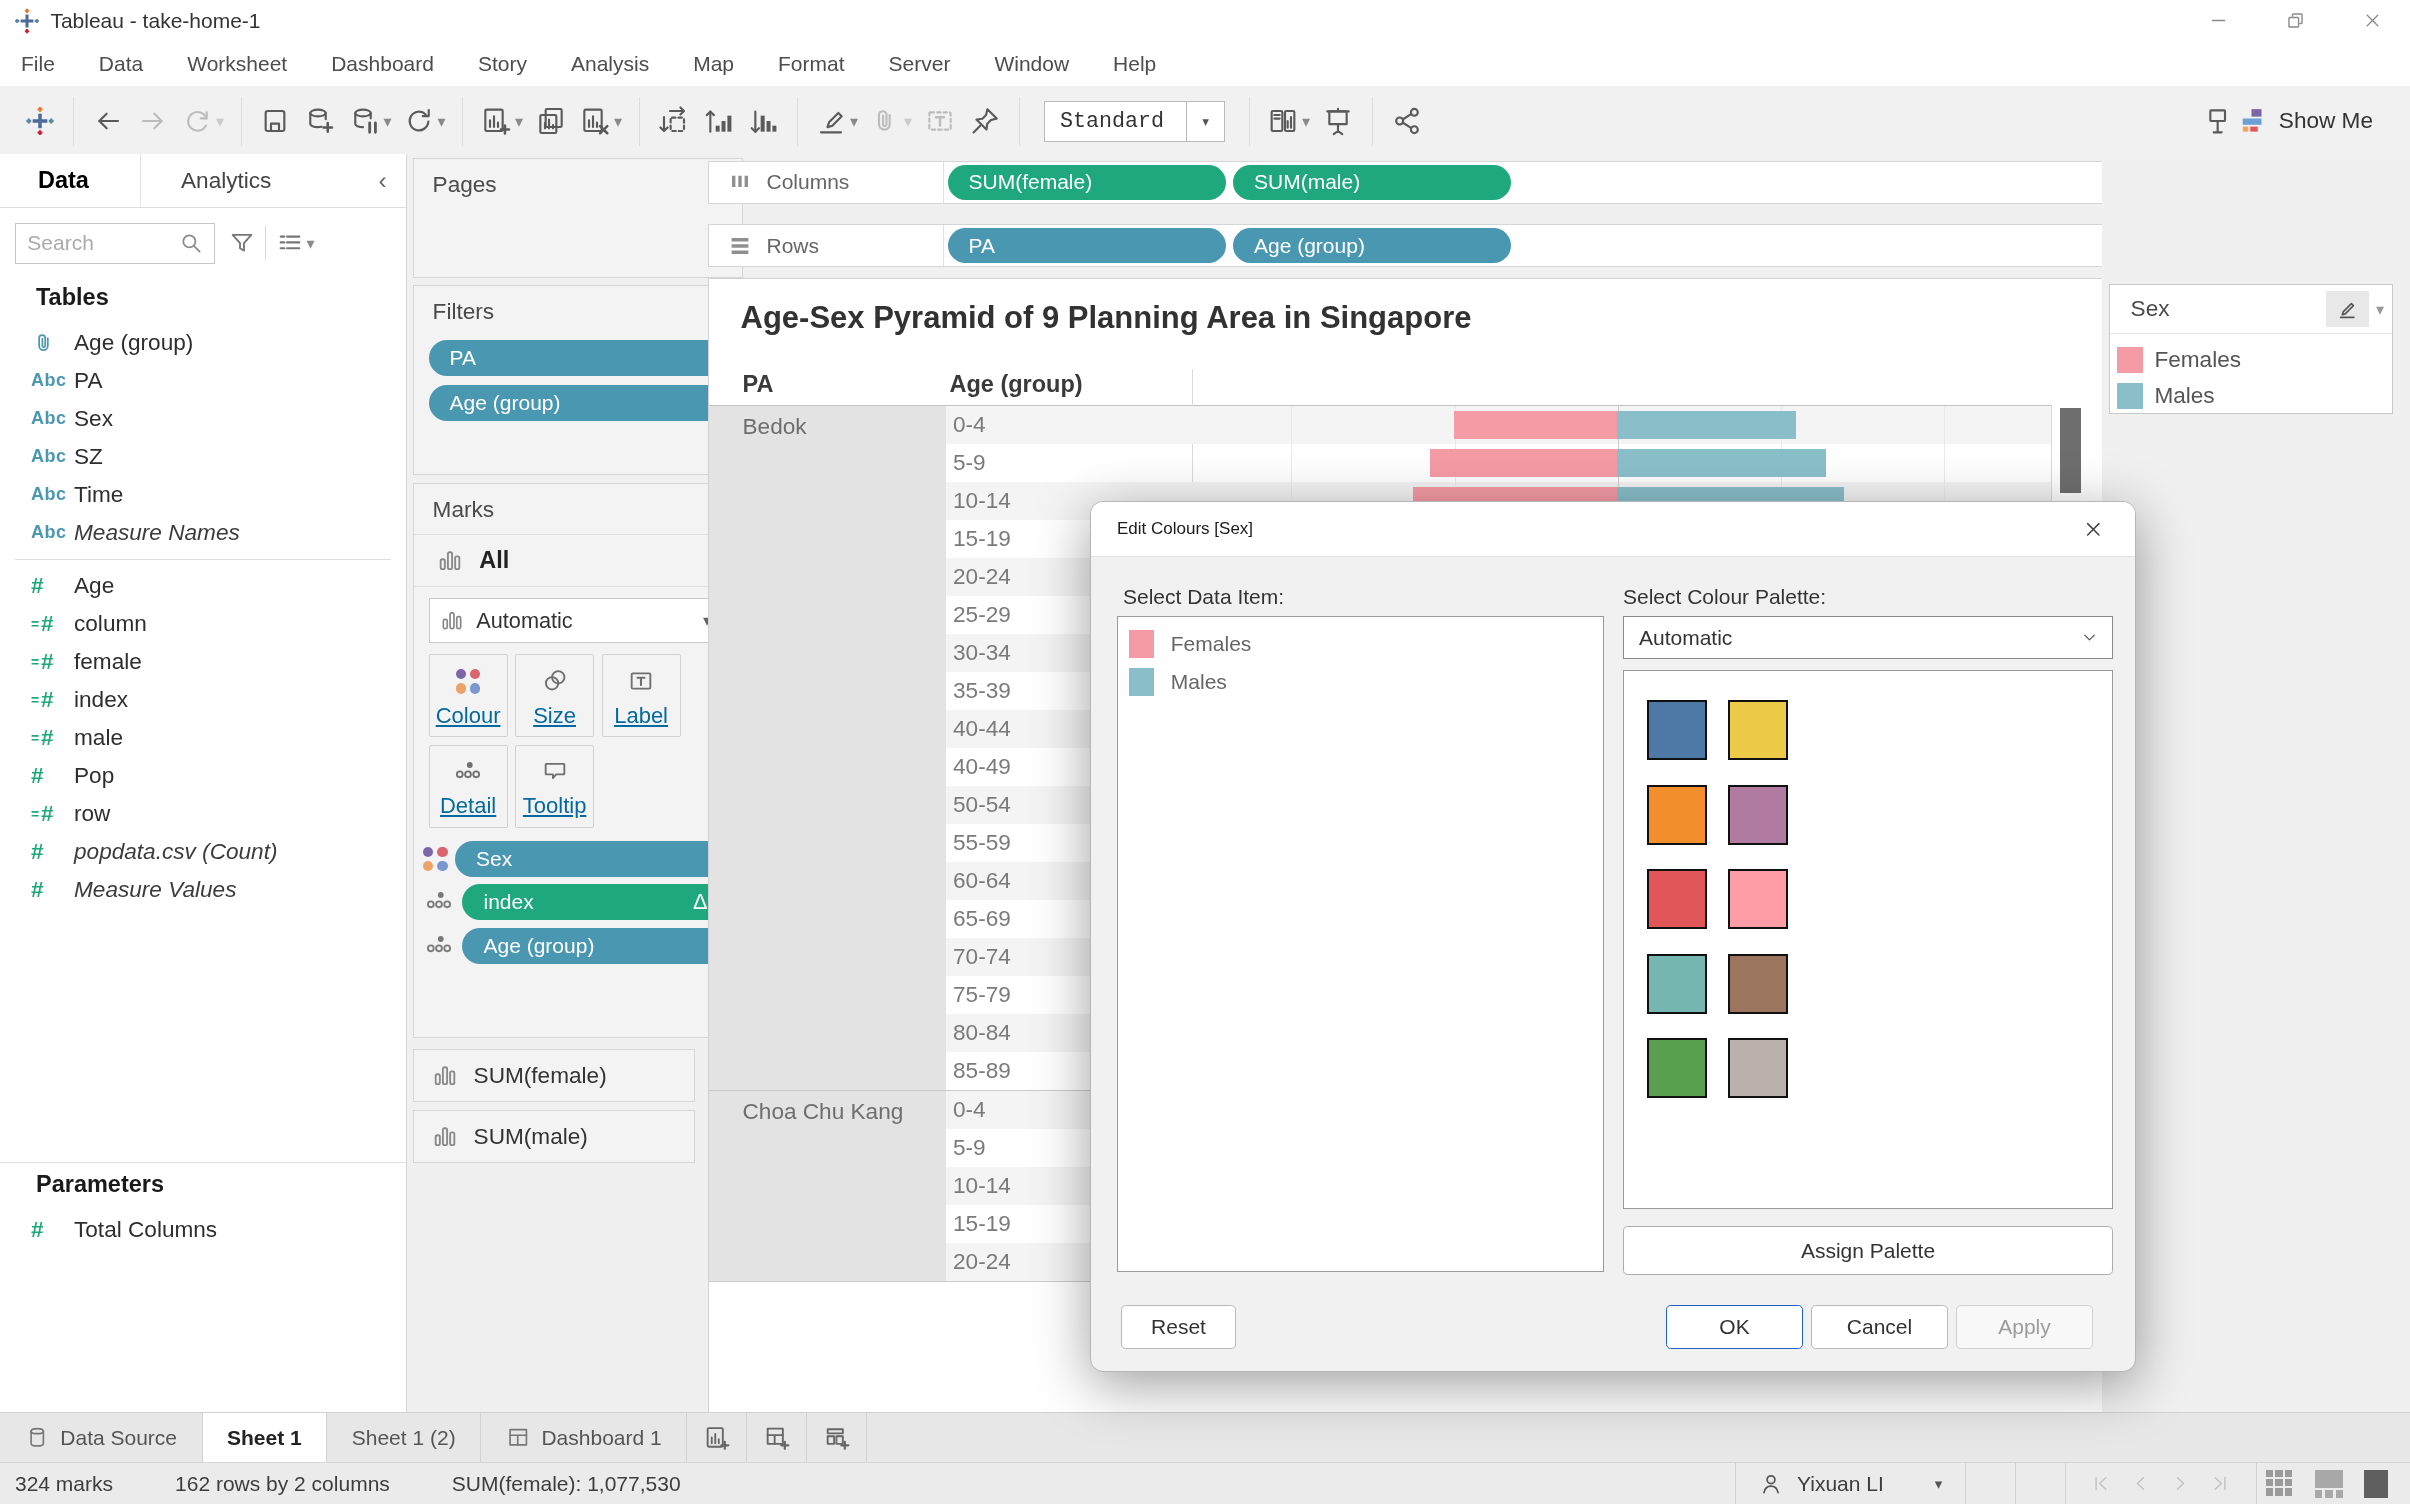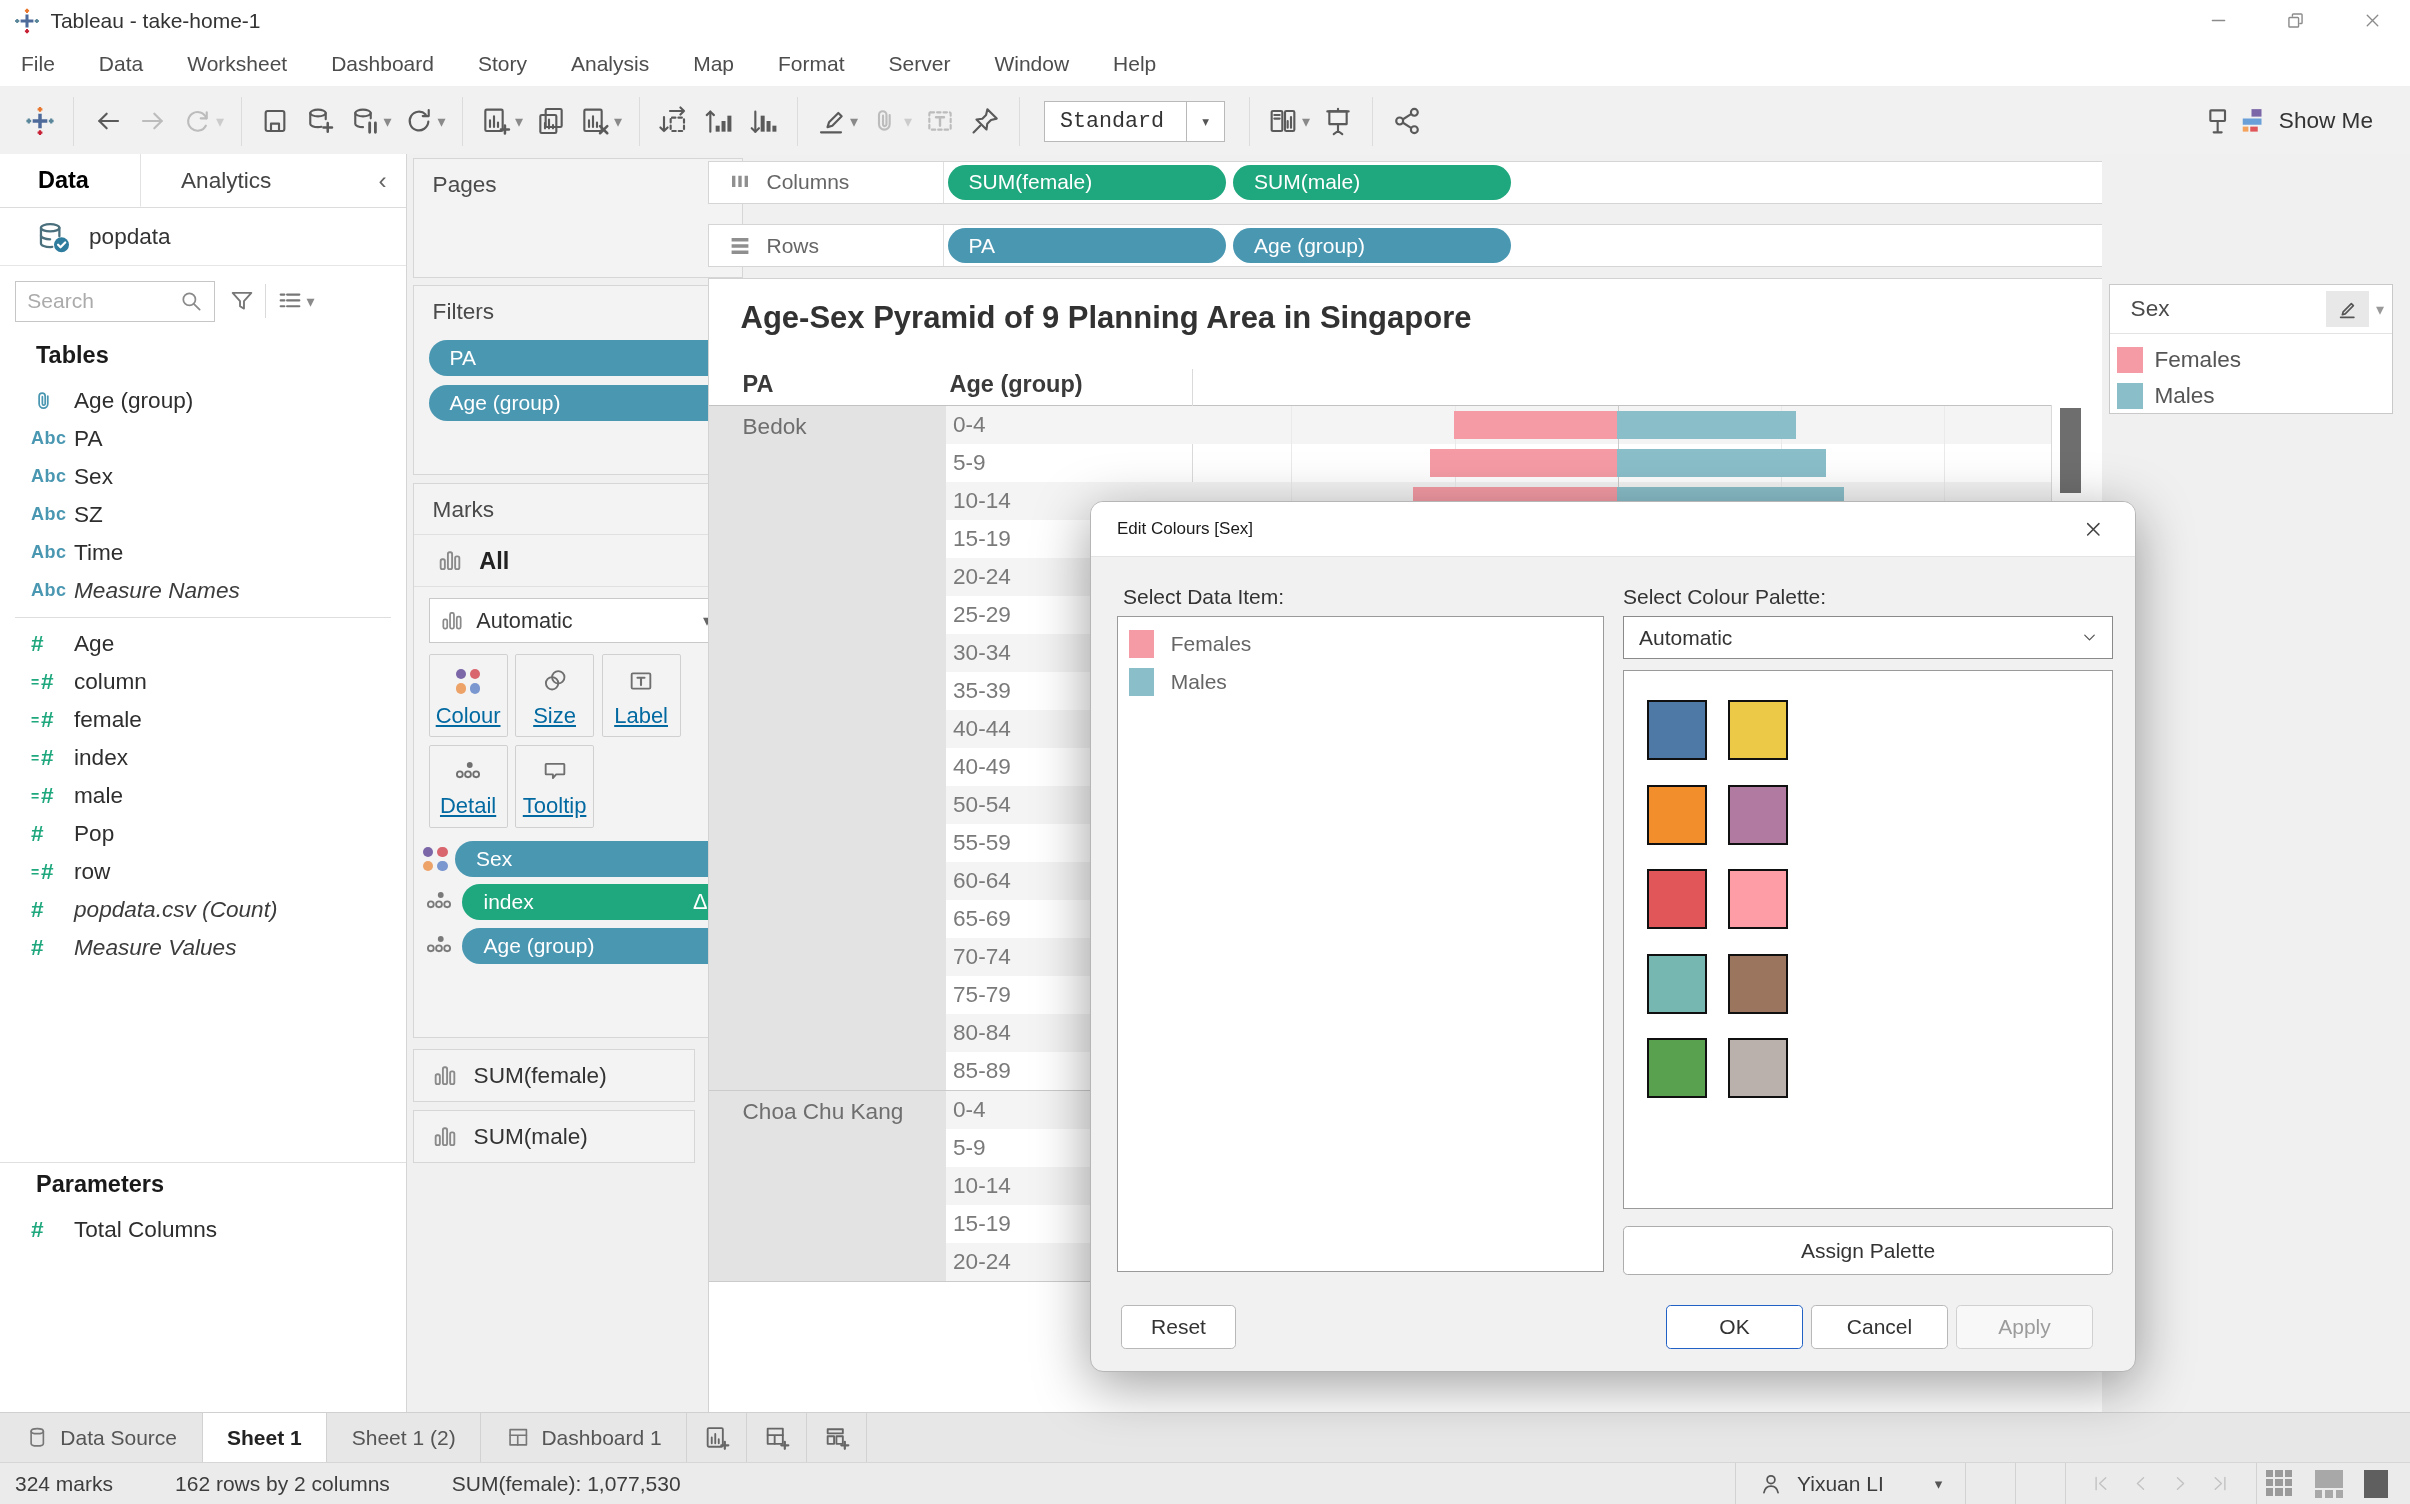--- a/index.html
+++ b/index.html
@@ -73,21 +73,21 @@
   .card { position:absolute; left:5.6px; width:330px; background:#f3f3f3; border:0.9px solid #d6d6d6; }
   .card-label { font-size:22.6px; color:#4a4a4a; padding:13px 0 0 19px; }
   #card-pages { top:3.8px; height:120px; }
   #card-filters { top:131px; height:190px; }
   #card-marks { top:329px; height:555px; }
   .filters-pills { padding:15px 13px 0 15px; display:flex; flex-direction:column; gap:8.5px; }
   .pill { height:36px; border-radius:18px; color:#fff; font-size:21px; display:flex; align-items:center; padding:0 21px; white-space:nowrap; }
   .pill.blue { background:#4a97b2; }
   .pill.green { background:#1fa77d; }
   .marks-head { border-bottom:0.9px solid #e0e0e0; padding-bottom:11.3px; }
-  .all-row { display:flex; align-items:flex-end; gap:15px; padding:11.3px 0 11.3px 22.6px; border-bottom:0.9px solid #e0e0e0; }
+  .all-row { display:flex; align-items:center; gap:15px; padding:11.3px 0 11.3px 22.6px; border-bottom:0.9px solid #e0e0e0; }
   .all-row .ic { width:28px; height:28px; color:#8a8a8a; }
   .all-label { font-size:23.5px; font-weight:bold; color:#222; }
   .type-select { margin:11.3px 13px 9.4px 15px; height:45px; background:#fff; border:0.9px solid #c9c9c9; display:flex; align-items:center; }
   .type-select .ic { width:26px; height:26px; color:#8a8a8a; margin:0 11.3px 0 9.4px; }
   .type-select .lbl { flex:1; font-size:21.7px; color:#333; }
   .type-select .cbox { width:41px; align-self:stretch; display:flex; align-items:center; justify-content:center; color:#666; font-size:16px; }
   .mark-btns { padding:1.9px 13px 0 15px; display:flex; flex-wrap:wrap; gap:7.5px; }
   .mbtn { width:79px; height:83px; border:0.9px solid #d0d0d0; border-radius:1.9px; display:flex; flex-direction:column; align-items:center; justify-content:flex-end; padding-bottom:7.5px; }
   .mbtn .ic { width:28px; height:28px; color:#6f6f6f; margin-bottom:7.5px; }
   .mbtn .lbl { font-size:22px; color:#0369a1;text-decoration:underline; }
@@ -539,34 +539,20 @@
         </span>
         <span class="showme-label">Show Me</span>
       </div>
     </div>
 
   <div class="sidebar">
     <div class="side-tabs">
       <div class="tab-data">Data</div>
       <div class="tab-analytics">Analytics</div>
       <div class="collapse-btn">‹</div>
-    </div>
-    <div class="ds-row">
-      <span class="ic" style="width:38px;height:34px;">
-          <svg viewBox="0 0 26 24">
-            <g fill="none" stroke="#4a6f7d" stroke-width="1.6" stroke-linecap="round">
-              <ellipse cx="11" cy="5.5" rx="6.5" ry="2.6"></ellipse>
-              <path d="M4.5 5.5v11c0 1.4 2.9 2.6 6.5 2.6l1.5-.1M17.5 5.5v6"></path>
-              <path d="M4.5 11c0 1.4 2.9 2.6 6.5 2.6"></path>
-            </g>
-            <circle cx="19" cy="17.5" r="5.3" fill="#2e7d9e"></circle>
-            <path d="M16.6 17.5l1.7 1.7 3.3-3.3" fill="none" stroke="#fff" stroke-width="1.6" stroke-linecap="round" stroke-linejoin="round"></path>
-          </svg>
-        </span>
-      <span class="ds-name">popdata</span>
     </div>
     <div class="search-row">
       <div class="search-box">
         <input placeholder="Search" style="">
         <span class="ic" style="width:26px;height:26px;color:#8a8a8a;">
             <svg viewBox="0 0 24 24">
               <g fill="none" stroke="currentColor" stroke-width="1.6" stroke-linecap="round" stroke-linejoin="round">
                 <circle cx="10.5" cy="10.5" r="5.6"></circle>
                 <path d="M14.8 14.8 20 20"></path>
               </g>

